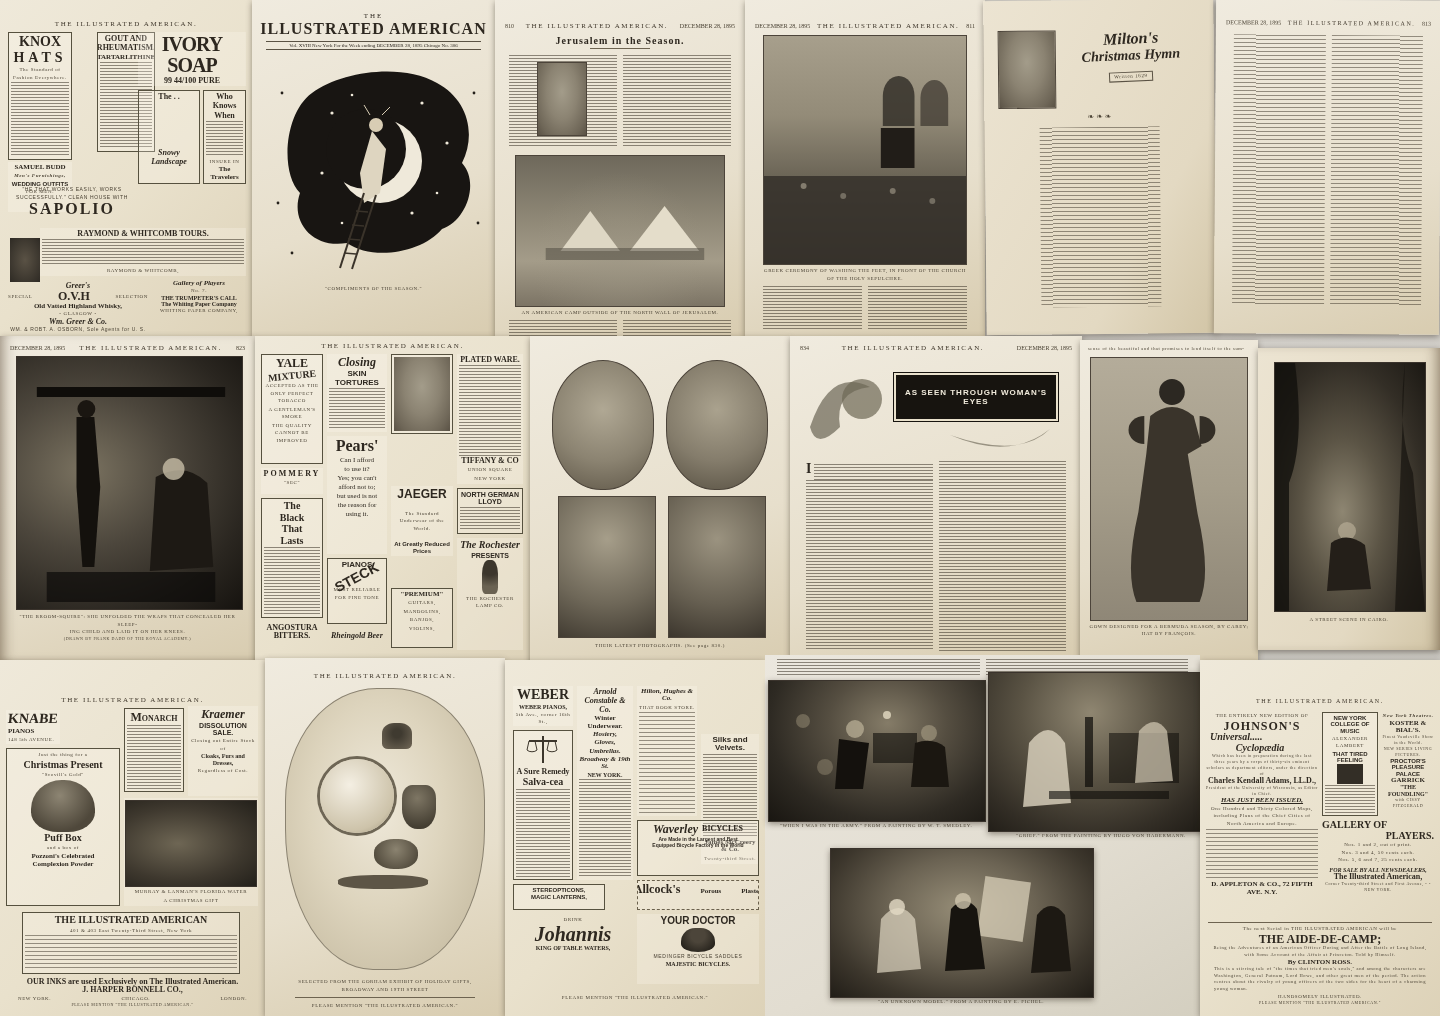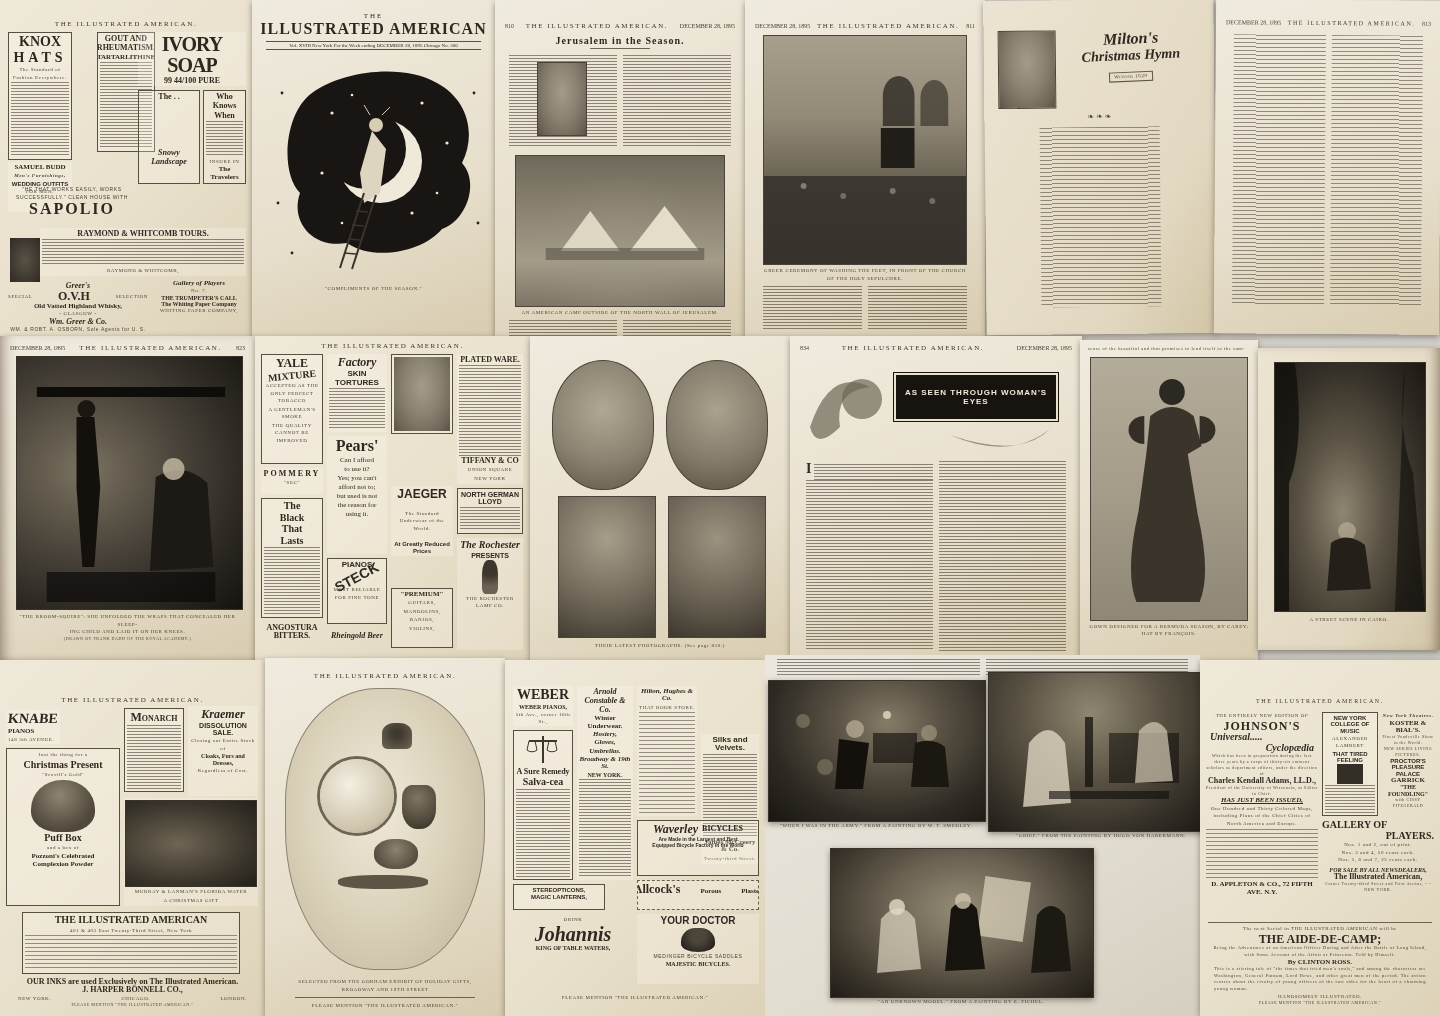--- a/index.html
+++ b/index.html
@@ -272,21 +272,21 @@
     </div>
     <div class="adbox" style="left:6px;top:162px;width:62px;height:120px;">
       <div class="adT t10">The</div>
       <div class="adT t10">Black</div>
       <div class="adT t10">That</div>
       <div class="adT t10">Lasts</div>
       <div class="txt fill"></div>
     </div>
     <div class="adT t8" style="position:absolute;left:6px;top:288px;width:62px;">ANGOSTURA BITTERS.</div>
     <div class="adbox" style="left:72px;top:18px;width:60px;height:78px;border:none;">
-      <div class="adT t12 scr">Factory</div>
+      <div class="adT t12 scr">Closing</div>
       <div class="adT t8 sans">SKIN</div>
       <div class="adT t8 sans">TORTURES</div>
       <div class="txt fill"></div>
     </div>
     <div class="adbox" style="left:72px;top:100px;width:60px;height:118px;border:none;">
       <div class="adT t16">Pears'</div>
       <div class="t7">Can I afford</div>
       <div class="t7">to use it?</div>
       <div class="t7">Yes; you can't</div>
       <div class="t7">afford not to;</div>
@@ -574,21 +574,21 @@
     </svg>
   </div>
   <div class="cap" style="position:absolute;left:830px;top:998px;width:262px;">"AN UNKNOWN MODEL."   FROM A PAINTING BY E. FICHEL.</div>
 
   <div class="tile paper1" style="left:1200px;top:660px;width:240px;height:356px;">
     <div class="phead" style="padding-top:38px;font-size:6px;">THE ILLUSTRATED AMERICAN.</div>
     <div style="position:absolute;left:6px;top:52px;width:112px;text-align:center;">
       <div class="cap">THE ENTIRELY NEW EDITION OF</div>
       <div class="adT t12" style="letter-spacing:1px">JOHNSON'S</div>
       <div class="adT t10 scr" style="text-align:left;padding-left:4px;">Universal.....</div>
-      <div class="adT t10 scr" style="text-align:right;padding-right:4px;">Cyclopædia</div>
+      <div class="adT t10 scr" style="padding-right:4px;">Cyclopædia</div>
       <div class="cap" style="font-size:4px">Which has been in preparation during the last three years by a corps of thirty-six eminent scholars as department editors, under the direction of</div>
       <div class="adT t8">Charles Kendall Adams, LL.D.,</div>
       <div class="cap" style="font-size:4px">President of the University of Wisconsin, as Editor in Chief.</div>
       <div class="adT t7" style="font-style:italic;text-decoration:underline;">HAS JUST BEEN ISSUED,</div>
       <div class="cap">One Hundred and Thirty Colored Maps, including Plans of the Chief Cities of North America and Europe.</div>
       <div class="txt4" style="height:52px;margin-top:2px;"></div>
       <div class="adT t7">D. APPLETON &amp; CO., 72 FIFTH AVE. N.Y.</div>
     </div>
     <div class="adbox" style="left:122px;top:52px;width:56px;height:104px;">
       <div class="adT t6 sans">NEW YORK COLLEGE OF MUSIC</div>

